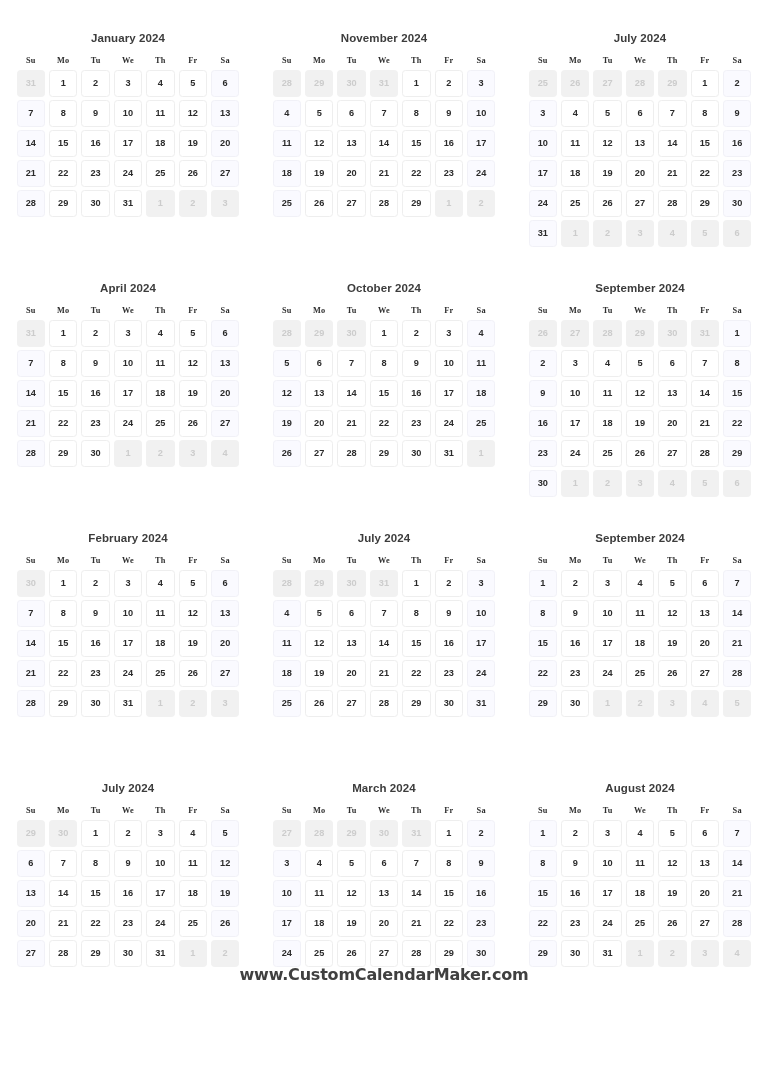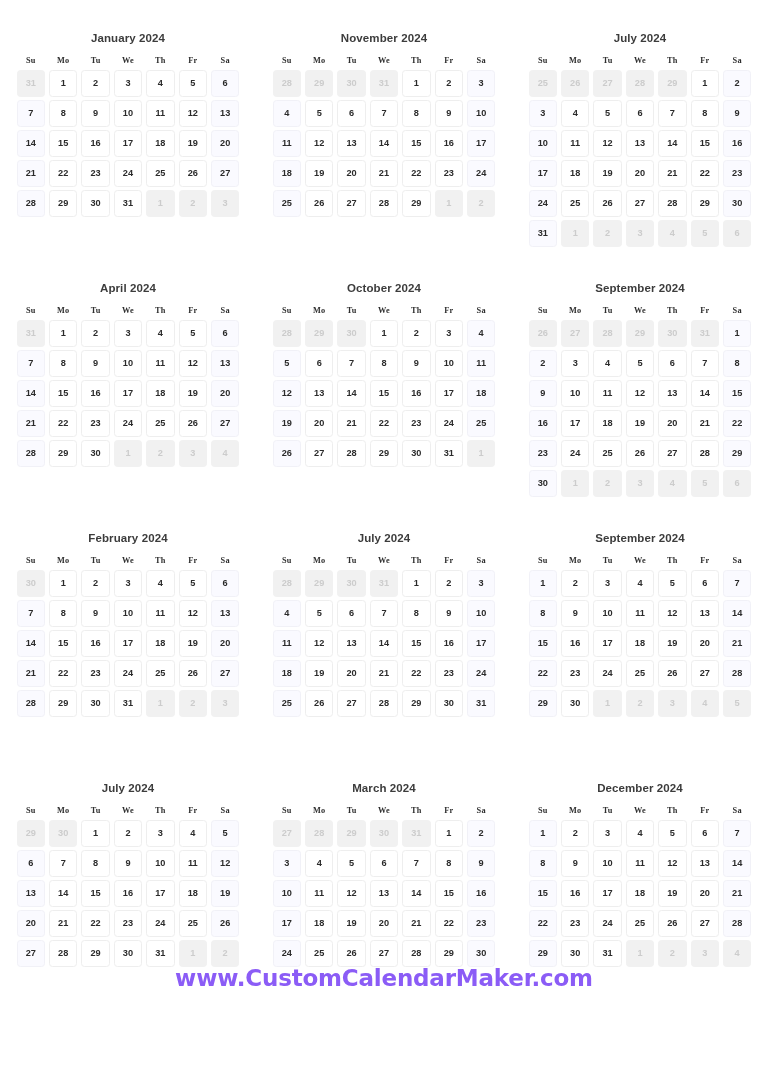--- a/index.html
+++ b/index.html
@@ -108,23 +108,23 @@
   #site-footer {
     position: absolute;
     left: 0;
     right: 0;
     top: 965px;
     text-align: center;
   }
 
   .footer-url {
     font-family: "DejaVu Sans", "Liberation Sans", sans-serif;
-    font-size: 23px;
+    font-size: 16px;
     font-weight: bold;
-    color: #8b5cf6;
+    color: #404040;
     letter-spacing: -.2px;
     white-space: nowrap;
   }
 </style>
 </head>
 <body>
 
 <div id="calendar-page">
 
   <div id="months-grid">
@@ -675,21 +675,21 @@
           <div class="day-cell cur weekend">24</div>
           <div class="day-cell cur">25</div>
           <div class="day-cell cur">26</div>
           <div class="day-cell cur">27</div>
           <div class="day-cell cur">28</div>
           <div class="day-cell cur">29</div>
           <div class="day-cell cur weekend">30</div>
         </div>
       </div>
       <div class="month-block">
-        <div class="month-title">December 2024</div>
+        <div class="month-title">August 2024</div>
         <div class="weekday-row">
           <div class="weekday-cell">Su</div>
           <div class="weekday-cell">Mo</div>
           <div class="weekday-cell">Tu</div>
           <div class="weekday-cell">We</div>
           <div class="weekday-cell">Th</div>
           <div class="weekday-cell">Fr</div>
           <div class="weekday-cell">Sa</div>
         </div>
         <div class="days-grid">

